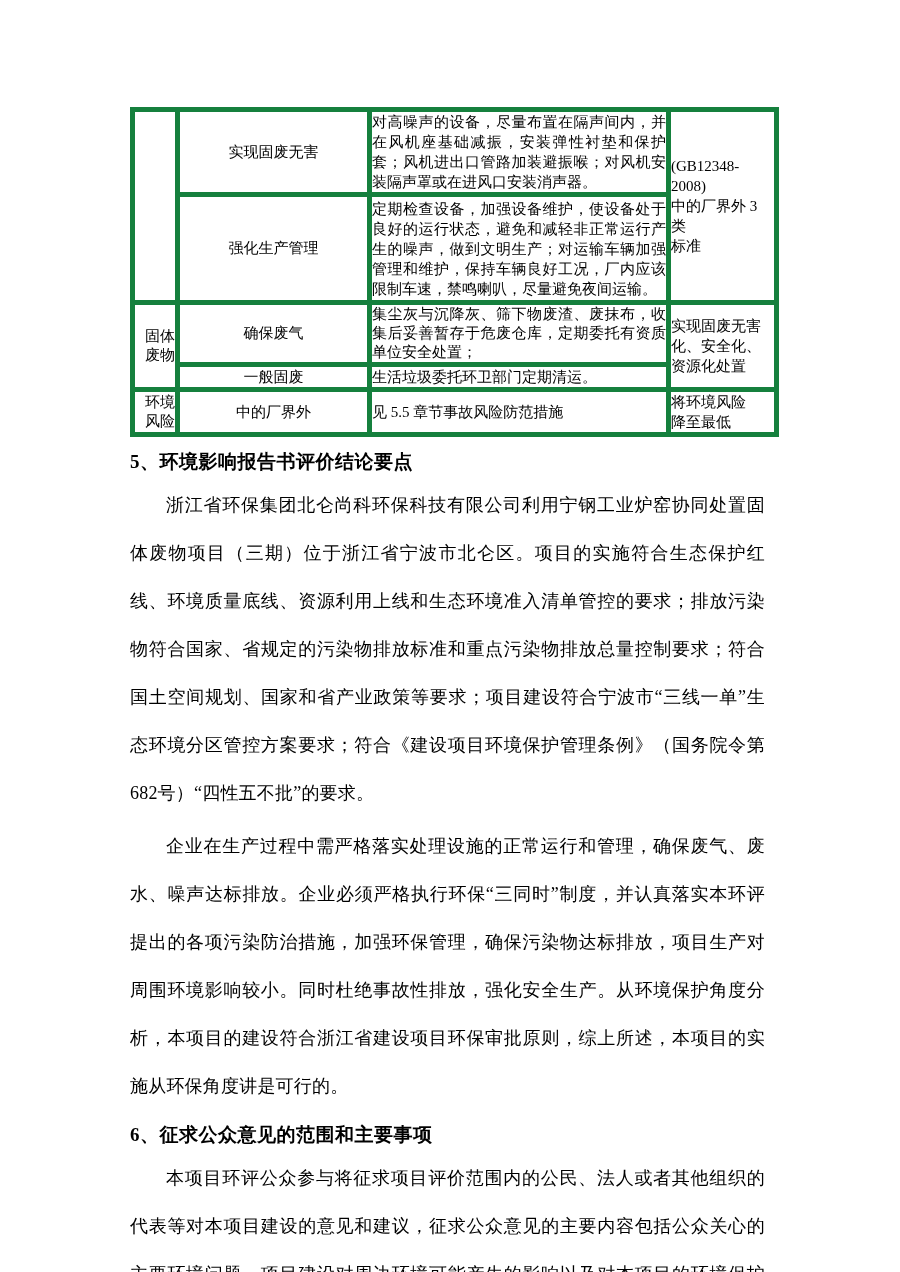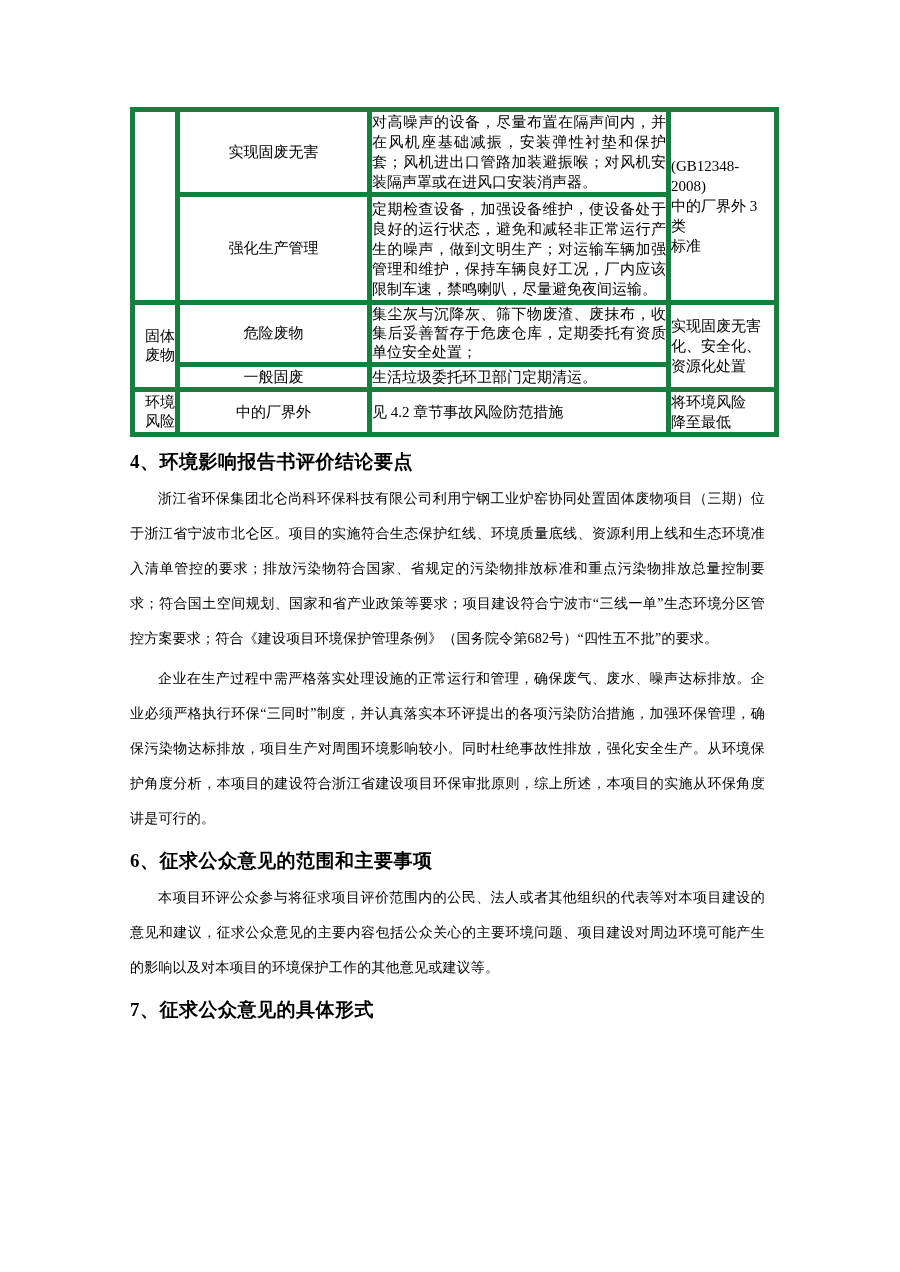--- a/index.html
+++ b/index.html
@@ -41,22 +41,22 @@
   .pre{white-space:pre-line;}
   
   h2.sec{
     font-size:19px;
     line-height:30px;
     font-weight:bold;
     margin:10px 0 4px 0;
     letter-spacing:0.5px;
   }
   p.body{
-    font-size:14px;
-    line-height:35px;
+    font-size:18px;
+    line-height:48px;
     margin:0 8px 5px 0;
     text-align:justify;
     text-indent:2em;
     letter-spacing:0.2px;
   }
 </style>
 </head>
 <body>
 
 <div class="page">
@@ -77,42 +77,42 @@
 中的厂界外 3 类
 标准</td>
       </tr>
       <tr class="r2">
         <td class="c2">强化生产管理</td>
         <td class="c3">定期检查设备，加强设备维护，使设备处于良好的运行状态，避免和减轻非正常运行产生的噪声，做到文明生产；对运输车辆加强管理和维护，保持车辆良好工况，厂内应该限制车速，禁鸣喇叭，尽量避免夜间运输。</td>
       </tr>
       <tr class="r3">
         <td class="c1 pre" rowspan="2">固体
 废物</td>
-        <td class="c2">危险废物</td>
+        <td class="c2">确保废气</td>
         <td class="c3 tight">集尘灰与沉降灰、筛下物废渣、废抹布，收集后妥善暂存于危废仓库，定期委托有资质单位安全处置；</td>
         <td class="c4 pre" rowspan="2">实现固废无害
 化、安全化、
 资源化处置</td>
       </tr>
       <tr class="r4">
         <td class="c2">一般固废</td>
         <td class="c3">生活垃圾委托环卫部门定期清运。</td>
       </tr>
       <tr class="r5">
         <td class="c1 pre">环境
 风险</td>
         <td class="c2">中的厂界外</td>
-        <td class="c3">见 4.2 章节事故风险防范措施</td>
+        <td class="c3">见 5.5 章节事故风险防范措施</td>
         <td class="c4 pre">将环境风险
 降至最低</td>
       </tr>
     </tbody>
   </table>
 
-  <h2 class="sec">4、环境影响报告书评价结论要点</h2>
+  <h2 class="sec">5、环境影响报告书评价结论要点</h2>
   <p class="body">浙江省环保集团北仑尚科环保科技有限公司利用宁钢工业炉窑协同处置固体废物项目（三期）位于浙江省宁波市北仑区。项目的实施符合生态保护红线、环境质量底线、资源利用上线和生态环境准入清单管控的要求；排放污染物符合国家、省规定的污染物排放标准和重点污染物排放总量控制要求；符合国土空间规划、国家和省产业政策等要求；项目建设符合宁波市“三线一单”生态环境分区管控方案要求；符合《建设项目环境保护管理条例》（国务院令第682号）“四性五不批”的要求。</p>
   <p class="body">企业在生产过程中需严格落实处理设施的正常运行和管理，确保废气、废水、噪声达标排放。企业必须严格执行环保“三同时”制度，并认真落实本环评提出的各项污染防治措施，加强环保管理，确保污染物达标排放，项目生产对周围环境影响较小。同时杜绝事故性排放，强化安全生产。从环境保护角度分析，本项目的建设符合浙江省建设项目环保审批原则，综上所述，本项目的实施从环保角度讲是可行的。</p>
 
   <h2 class="sec">6、征求公众意见的范围和主要事项</h2>
   <p class="body">本项目环评公众参与将征求项目评价范围内的公民、法人或者其他组织的代表等对本项目建设的意见和建议，征求公众意见的主要内容包括公众关心的主要环境问题、项目建设对周边环境可能产生的影响以及对本项目的环境保护工作的其他意见或建议等。</p>
 
   <h2 class="sec">7、征求公众意见的具体形式</h2>
 
 </div>
 

